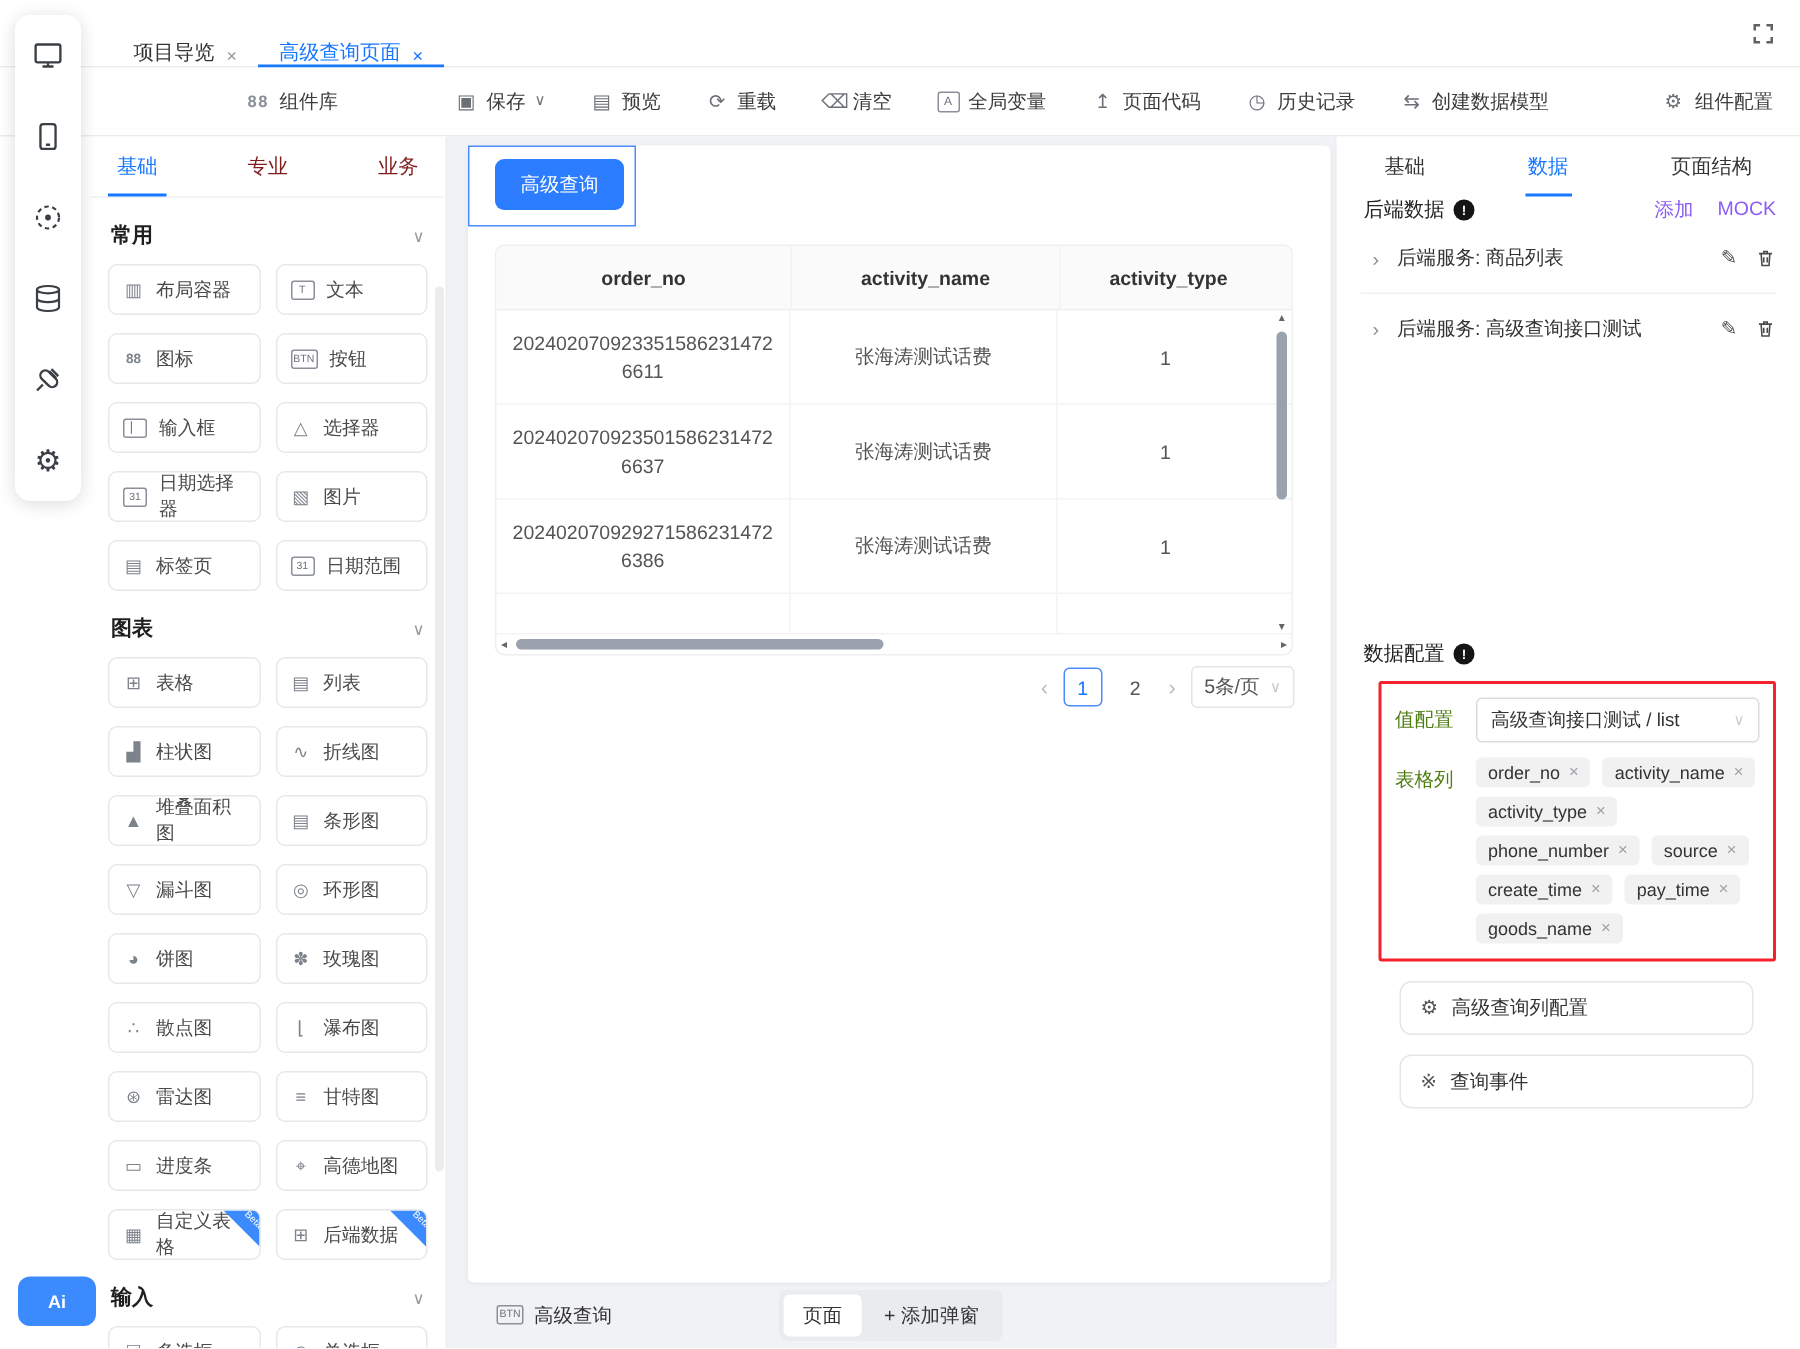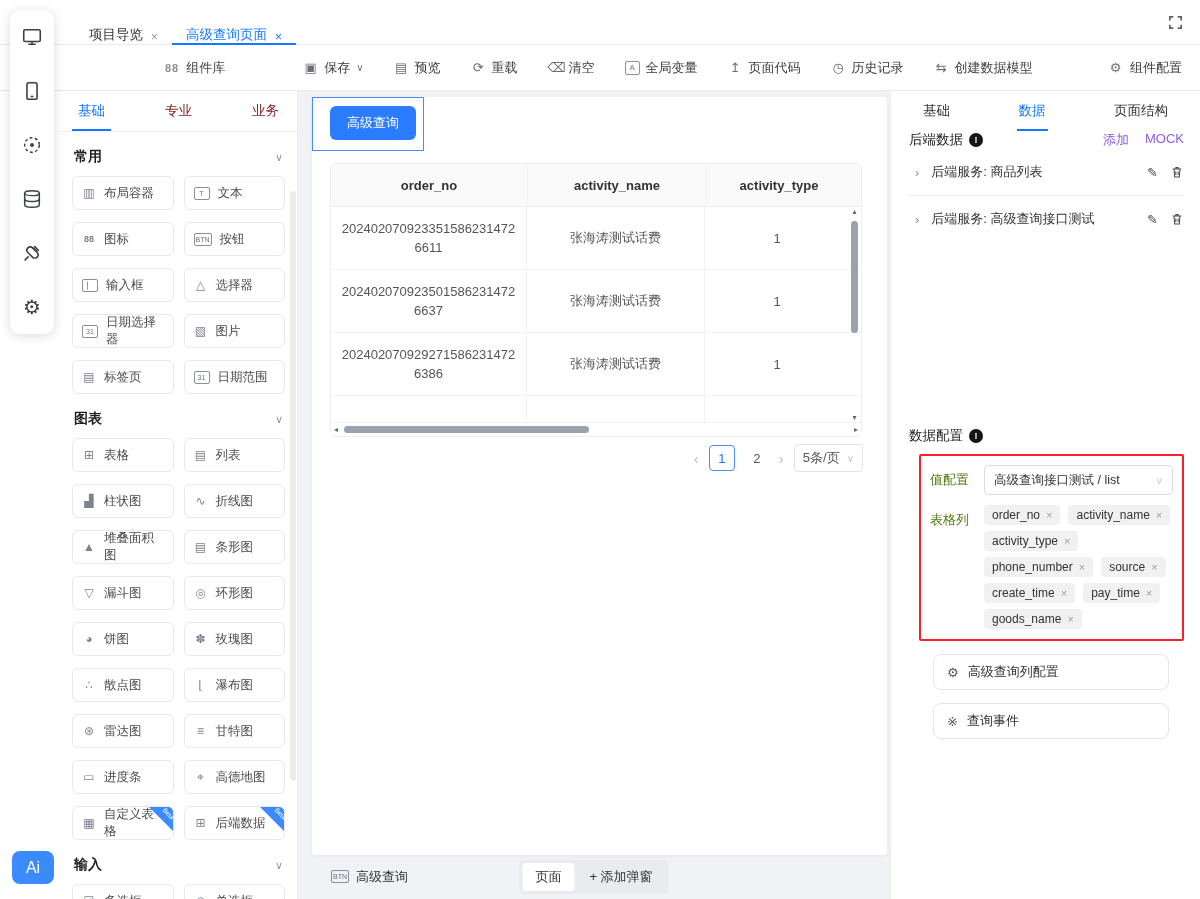--- a/index.html
+++ b/index.html
@@ -4,22 +4,22 @@
 <style>
   html,body{margin:0;padding:0;background:#fff}
   #app{position:relative;width:1200px;height:899px;overflow:hidden;background:#fff;
        font-family:"Liberation Sans","DejaVu Sans",sans-serif;color:#333;font-size:13px}
   svg{display:block}
 
   
   .rail{position:absolute;left:10px;top:10px;width:44px;padding:16px 0;background:#fff;border-radius:10px;
         box-shadow:0 2px 12px rgba(0,0,0,.14);display:flex;flex-direction:column;align-items:center;gap:32px;z-index:9}
   .rail .ric{color:#3a3f45;width:22px;height:22px;display:flex;align-items:center;justify-content:center;cursor:pointer}
-  .ai-btn{position:absolute;left:12px;top:851px;width:42px;height:33px;background:#3b8bff;border-radius:8px;color:#fff;
-        font-weight:normal;font-size:16px;display:flex;align-items:center;justify-content:center;z-index:9}
+  .ai-btn{position:absolute;left:12px;top:851px;width:52px;height:33px;background:#3b8bff;border-radius:8px;color:#fff;
+        font-weight:bold;font-size:12px;display:flex;align-items:center;justify-content:center;z-index:9}
 
   
   .topbar{position:absolute;left:0;right:0;top:0;height:44px;border-bottom:1px solid #ebebeb;display:flex;align-items:center;background:#fff}
   .ptab{height:44px;display:flex;align-items:flex-end;gap:8px;padding:0 14px;position:relative;color:#333;cursor:pointer;font-size:13.5px}
   .ptab .close{color:#999;font-size:12px}
   .ptab.active{color:#1677ff}
   .ptab.active .close{color:#1677ff}
   .ptab.active::after{content:"";position:absolute;left:0;right:0;bottom:-1px;height:2px;background:#1677ff}
   .expand{margin-left:auto;margin-right:16px;color:#5f6368;cursor:pointer}
 

